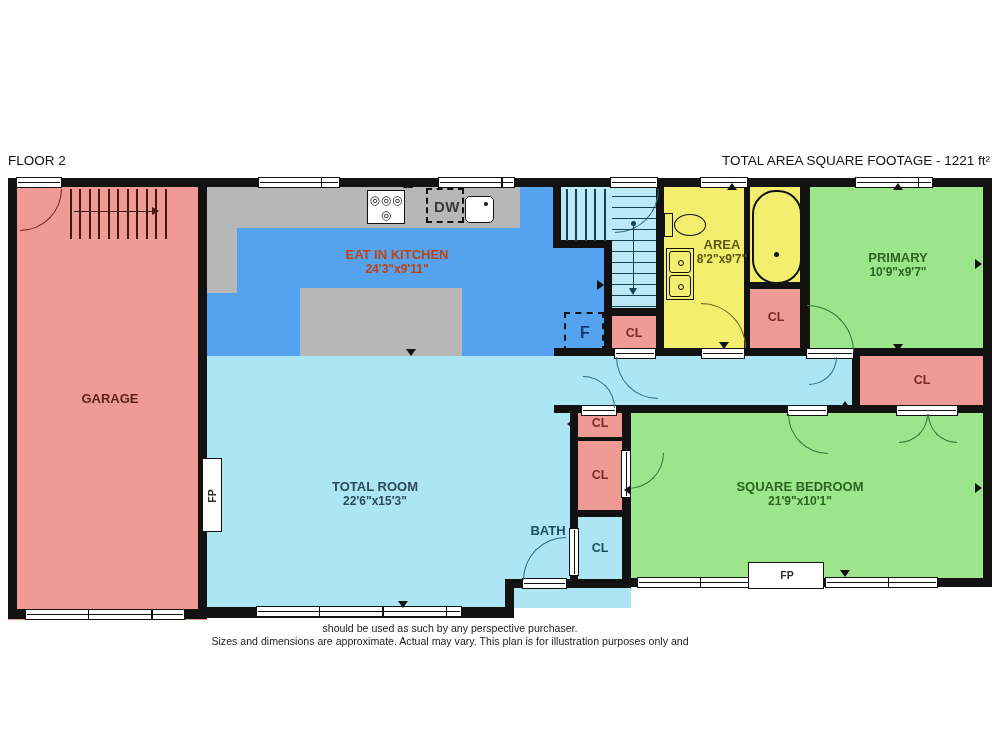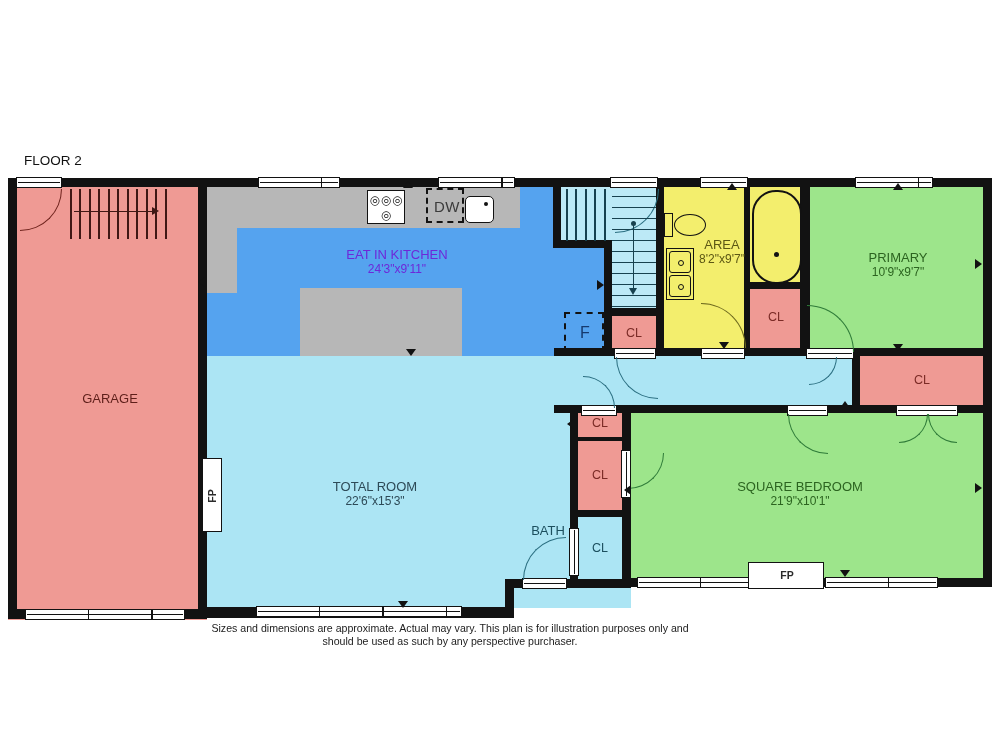--- a/index.html
+++ b/index.html
@@ -36,36 +36,37 @@
   .tri.down{border-top:7px solid #121212;border-bottom:0}
   .tri.left{border-right:7px solid #121212;border-left:0}
   .tri.right{border-left:7px solid #121212;border-right:0}
   
   .fx{position:absolute;background:#fff;border:1.5px solid #121212;box-sizing:border-box}
   .fx.ghost{background:transparent}
   .dashed{position:absolute;border:2px dashed #121212;box-sizing:border-box}
   .vcell{position:relative;margin:2px 2px 0 2px;height:20px;border:1.3px solid #121212;border-radius:3px}
   .vcell::after{content:"";position:absolute;left:50%;top:50%;width:4px;height:4px;margin:-2px;border:1px solid #121212;border-radius:50%}
   
-  .lbl{position:absolute;transform:translate(-50%,-50%);font-weight:400;white-space:nowrap;text-align:center;line-height:1.1}
+  .lbl{position:absolute;transform:translate(-50%,-50%);font-weight:700;white-space:nowrap;text-align:center;line-height:1.1}
   .nm{font-size:13px}.dm{font-size:12px}
   .cl{font-size:12.5px;color:#7b2b26}
-  .t-garage{color:#5e1f1a}.t-kitchen{color:#6d28d9}.t-living{color:#2d4a57}
+  .t-garage{color:#5e1f1a}.t-kitchen{color:#c2410c}.t-living{color:#2d4a57}
   .t-bath{color:#5c5714}.t-green{color:#2c6420}.t-entry{color:#1c4f5e}
   .t-f{font-size:16px;color:#163a6e}.t-dw{font-size:15px;color:#3b3b3b;letter-spacing:.5px}
   .t-fp{font-size:10.5px;color:#2b2b2b;font-weight:700}
   .hdr{position:absolute;font-size:13.5px;color:#111;font-weight:400}
   .foot{position:absolute;font-size:10.6px;line-height:13px;color:#1c1c1c;text-align:center;font-weight:400}
 </style>
 </head>
 <body>
 
 <div id="stage">
 
-  <div class="hdr" style="left:24px;top:153px">FLOOR 2</div>
+  <div class="hdr" style="left:8px;top:153px">FLOOR 2</div>
+  <div class="hdr" style="right:10px;top:153px">TOTAL AREA SQUARE FOOTAGE - 1221 ft²</div>
 
   <div class="fill" style="left:8px;top:178px;width:199px;height:442px;background:#ef9a94"></div>
   <div class="fill" style="left:207px;top:187px;width:359px;height:169px;background:#55a3ef"></div>
   <div class="fill" style="left:558px;top:187px;width:104px;height:128px;background:#bce9f6"></div>
   <div class="fill" style="left:554px;top:245px;width:50px;height:111px;background:#55a3ef"></div>
   <div class="fill" style="left:207px;top:356px;width:424px;height:252px;background:#ace5f4"></div>
   <div class="fill" style="left:631px;top:352px;width:221px;height:53px;background:#ace5f4"></div>
   <div class="fill" style="left:662px;top:187px;width:82px;height:165px;background:#f3ee6d"></div>
   <div class="fill" style="left:750px;top:187px;width:50px;height:95px;background:#f3ee6d"></div>
   <div class="fill" style="left:750px;top:287px;width:50px;height:65px;background:#ef9a94"></div>
@@ -208,16 +209,16 @@
   <div class="lbl nm t-entry" style="left:548px;top:531px">BATH</div>
 
   <div class="lbl cl" style="left:634px;top:334px">CL</div>
   <div class="lbl cl" style="left:776px;top:318px">CL</div>
   <div class="lbl cl" style="left:922px;top:381px">CL</div>
   <div class="lbl cl" style="left:600px;top:424px">CL</div>
   <div class="lbl cl" style="left:600px;top:476px">CL</div>
   <div class="lbl cl" style="left:600px;top:549px;color:#1c4f5e">CL</div>
 
   <div class="foot" style="left:190px;top:622px;width:520px">
+    <div>should be used as such by any perspective purchaser.</div>
     <div>Sizes and dimensions are approximate. Actual may vary. This plan is for illustration purposes only and</div>
-    <div>should be used as such by any perspective purchaser.</div>
   </div>
 </div>
 
 </body></html>

